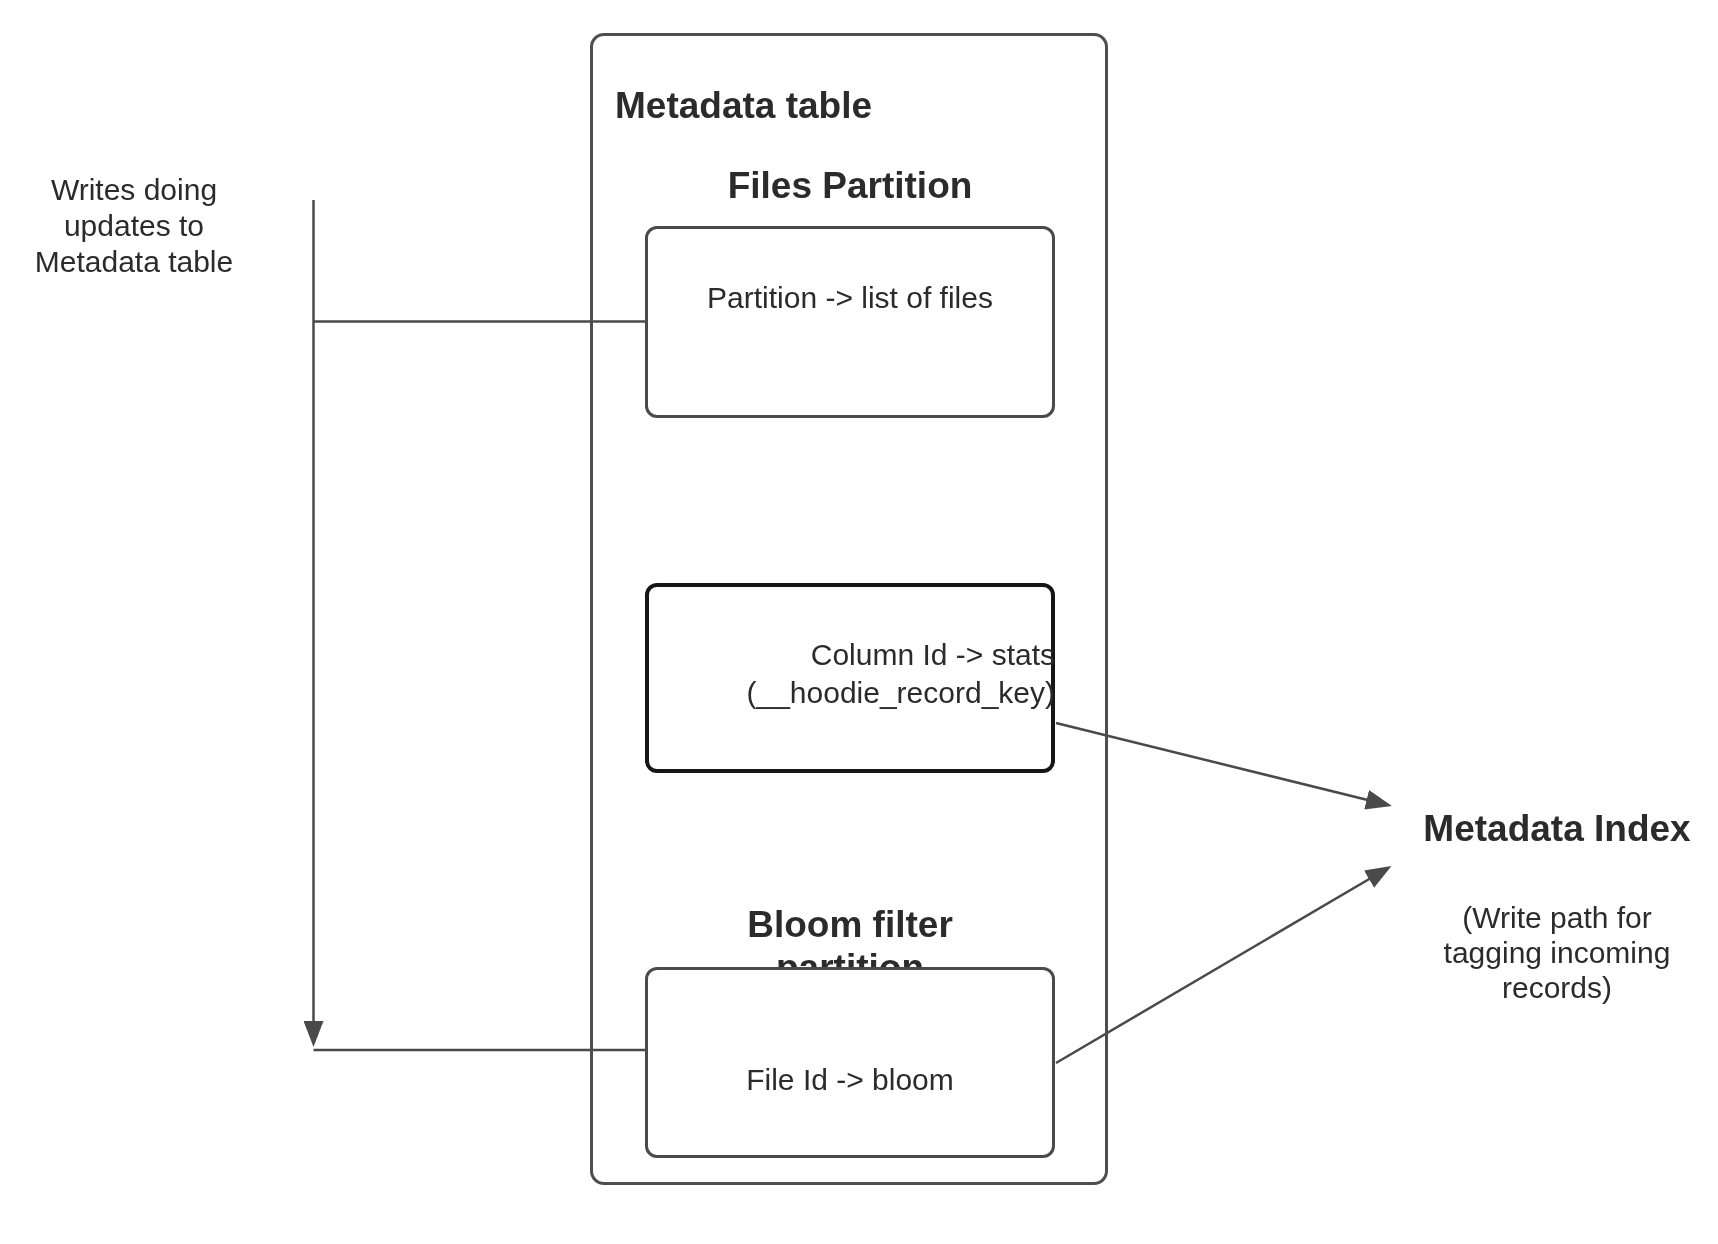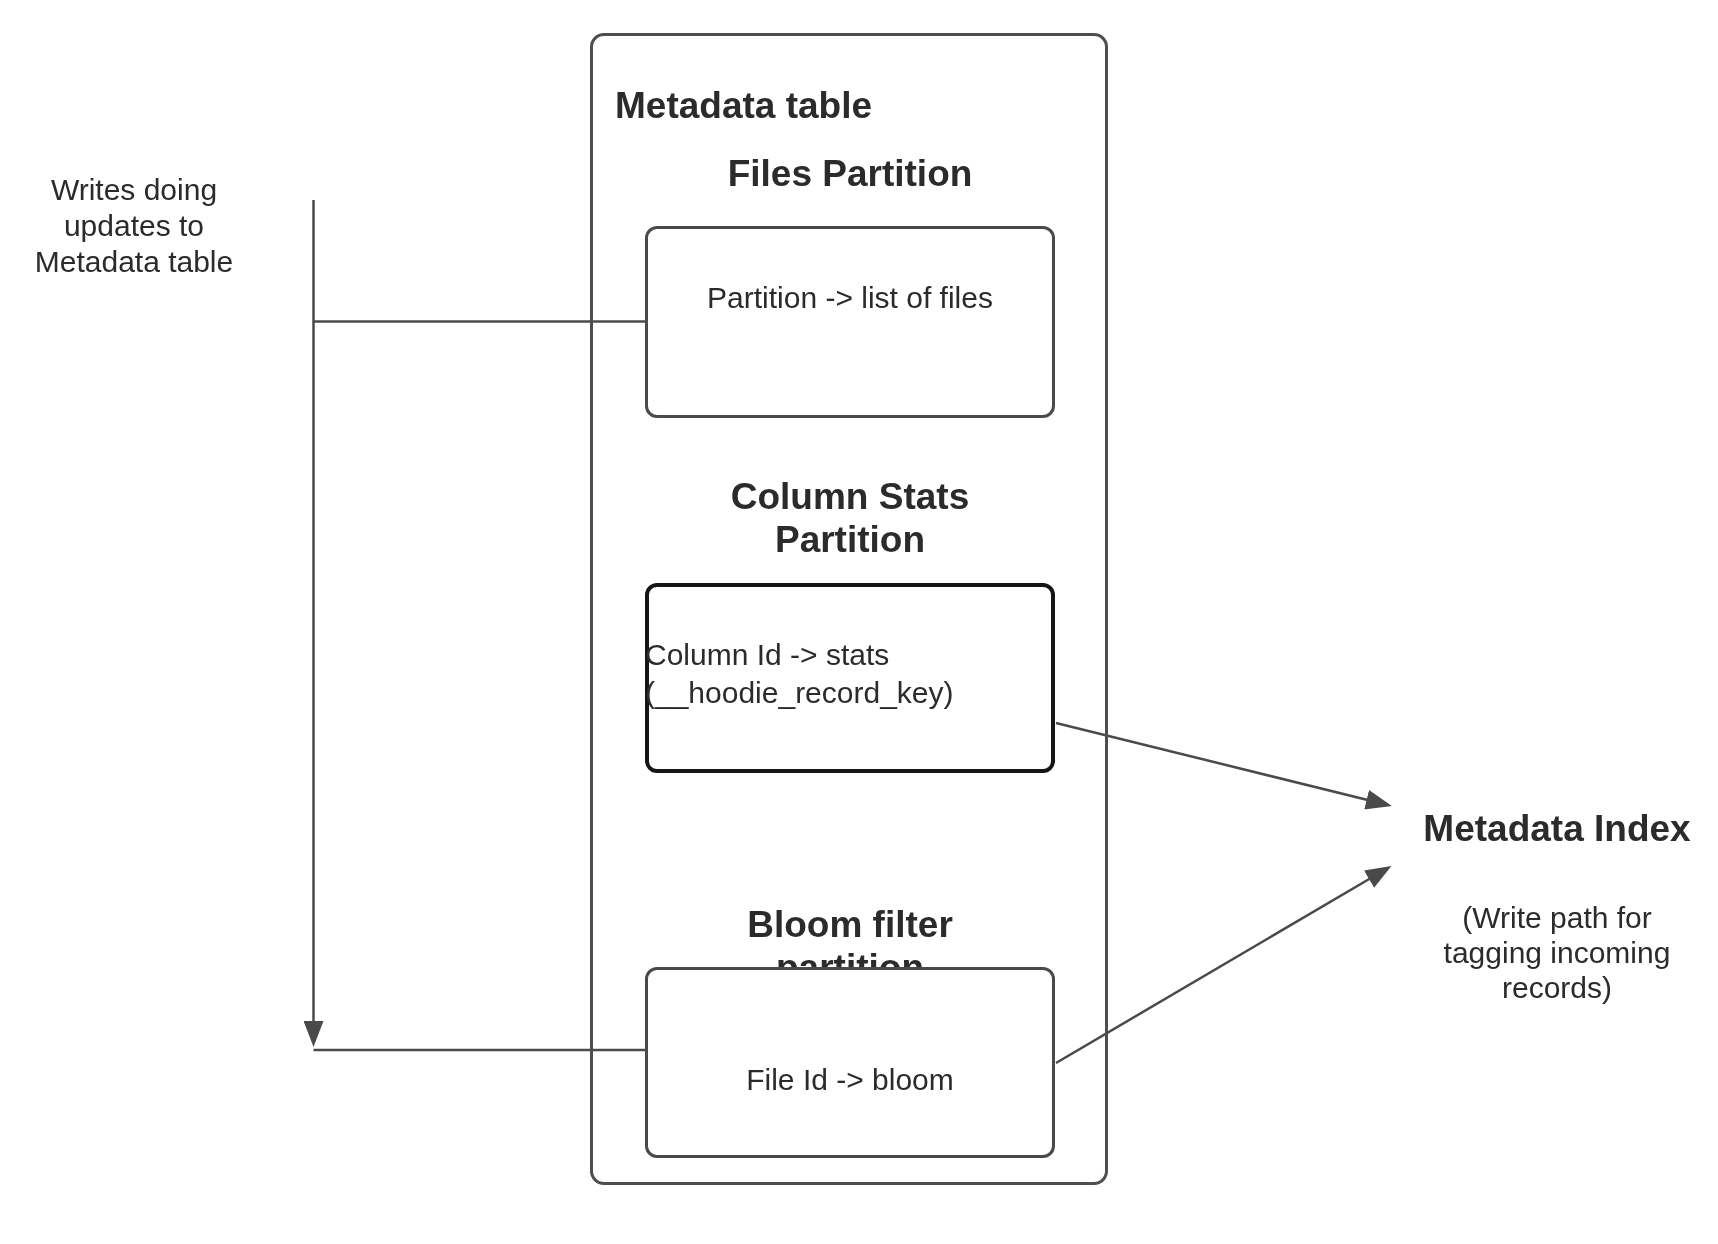--- a/index.html
+++ b/index.html
@@ -34,25 +34,25 @@
   .box-stats { left: 645px; top: 583px; width: 410px; height: 190px; border: 4px solid #161616; }
   .box-bloom { left: 645px; top: 967px; width: 410px; height: 191px; }
 
   
   .txt { white-space: pre-line; }
   .bold-heading { font-weight: bold; font-size: 37px; line-height: 43px; }
   .body-text { font-size: 30px; line-height: 38px; }
 
   .metadata-table-title { left: 615px; top: 84px; font-weight: bold; font-size: 37px; line-height: 43px; }
 
-  .files-heading   { left: 645px; top: 152px; width: 410px; text-align: center; }
+  .files-heading   { left: 645px; top: 164px; width: 410px; text-align: center; }
   .files-body      { left: 645px; top: 279px; width: 410px; text-align: center; }
 
   .stats-heading   { left: 645px; top: 475px; width: 410px; text-align: center; }
-  .stats-body      { left: 645px; top: 636px; width: 410px; text-align: left; }
+  .stats-body      { left: 645px; top: 636px; width: 410px; text-align: right; }
 
   .bloom-heading   { left: 645px; top: 861px; width: 410px; text-align: center; margin-top: 42px; }
   .bloom-body      { left: 645px; top: 1048px; width: 410px; text-align: center; margin-top: 13px; }
 
   .writes-label    { left: 14px; top: 172px; width: 240px; text-align: center; font-size: 30px; line-height: 36px; }
 
   .index-title     { left: 1357px; top: 807px; width: 400px; text-align: center; }
   .index-subtitle  { left: 1377px; top: 900px; width: 360px; text-align: center; font-size: 30px; line-height: 35px; }
 </style>
 </head>
@@ -78,22 +78,20 @@
 Metadata table</div>
 
   <div class="abs outer-box"></div>
 
   <div class="abs txt metadata-table-title">Metadata table</div>
 
   <div class="abs txt bold-heading files-heading">Files Partition</div>
   <div class="abs inner-box box-files"></div>
   <div class="abs txt body-text files-body">Partition -&gt; list of files</div>
 
-  <div class="abs txt bold-heading stats-heading">Column Stats
-Partition</div>
   <div class="abs inner-box box-stats"></div>
   <div class="abs txt body-text stats-body">Column Id  -&gt; stats
 (__hoodie_record_key)</div>
 
   <div class="abs txt bold-heading bloom-heading">Bloom filter
 partition</div>
   <div class="abs inner-box box-bloom"></div>
   <div class="abs txt body-text bloom-body">File Id -&gt; bloom</div>
 
   <div class="abs txt bold-heading index-title">Metadata Index</div>

